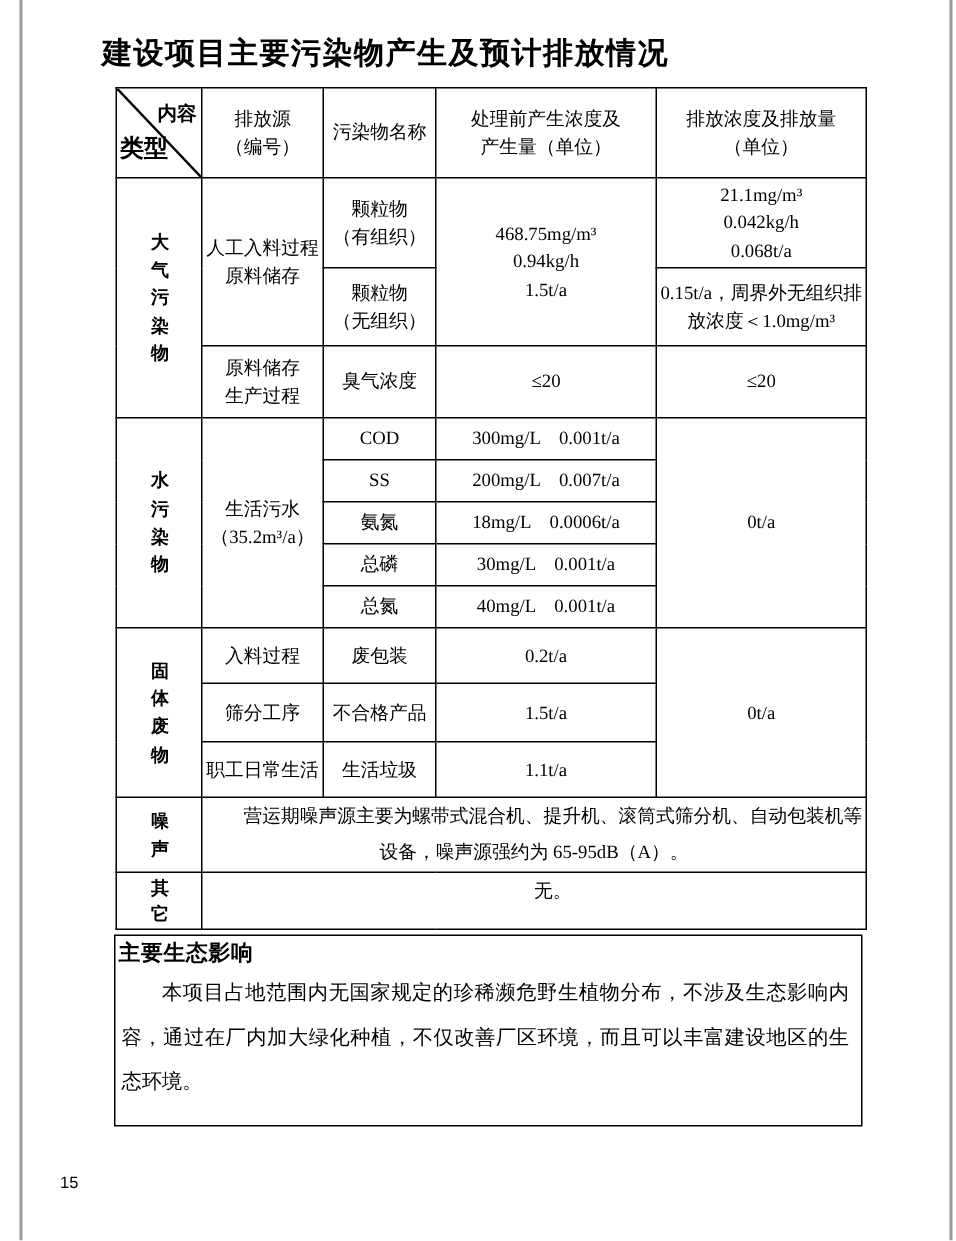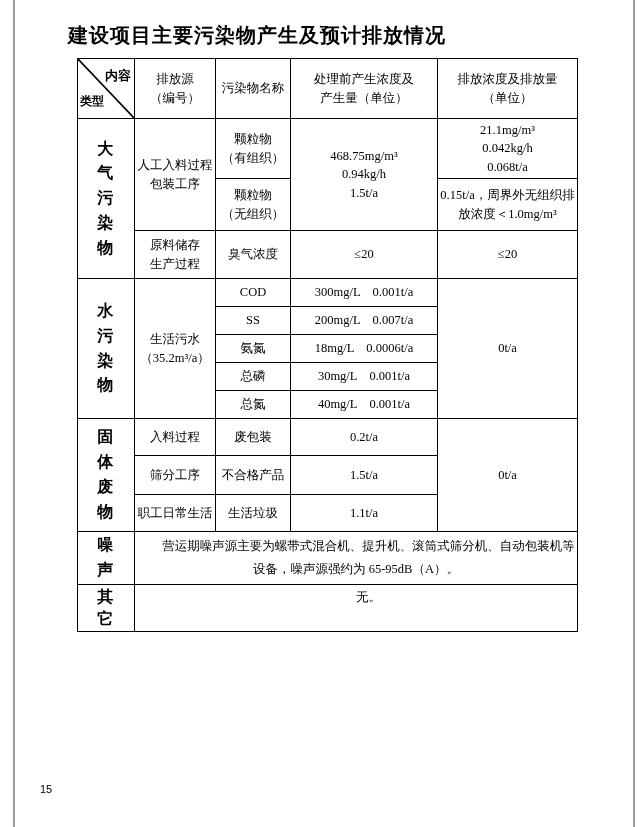--- a/index.html
+++ b/index.html
@@ -10,23 +10,23 @@
   .scan-edge.right{left:633px;}
   .doc-title{position:absolute;left:68px;top:22px;font-size:20px;font-weight:bold;letter-spacing:1px;}
   table.main{position:absolute;left:77px;top:58px;border-collapse:collapse;table-layout:fixed;width:500px;}
   table.main td,table.main th{border:1.5px solid #000;padding:1px 2px;font-size:12.5px;font-weight:normal;
     text-align:center;vertical-align:middle;overflow:hidden;}
   .ml{white-space:pre-line;line-height:1.45;}
   th.hdr{font-weight:bold;font-size:13px;line-height:1.5;}
   .diag{position:relative;padding:0;}
   .diag svg{position:absolute;left:0;top:0;width:100%;height:100%;}
   .diag .corner-top{position:absolute;right:3px;top:8px;font-weight:bold;font-size:13px;}
-  .diag .corner-bottom{position:absolute;left:2px;bottom:8px;font-weight:bold;font-size:12px;}
-  .vcat{width:1.1em;margin:0 auto;word-break:break-all;text-align:left;
-    font-weight:bold;font-size:16px;line-height:1.55;}
+  .diag .corner-bottom{position:absolute;left:2px;bottom:8px;font-weight:bold;font-size:16px;}
+  .vcat{width:1.1em;margin:0 auto;word-break:break-all;text-align:right;
+    font-weight:bold;font-size:12px;line-height:1.55;}
   .pair{display:flex;justify-content:center;gap:12px;font-size:12.5px;}
   .smallcell{font-size:12px;line-height:1.5;}
   .freecell{text-align:left;font-size:13px;line-height:1.85;padding:3px 6px 3px 4px;margin-left:31px;}
   .freecell .indent{text-indent:2em;}
   .eco-box{position:absolute;left:76px;top:623px;width:499px;height:128px;border:1.5px solid #000;
     box-sizing:border-box;background:#fff;}
   .eco-heading{font-size:14.5px;font-weight:bold;padding:2px 4px 0 2px;letter-spacing:0.5px;}
   .eco-para{font-size:13.5px;line-height:2.2;text-indent:2em;padding:2px 8px 0 4px;text-align:justify;}
   .page-number{position:absolute;left:0;top:783px;width:100%;text-align:left;
     font-size:11px;font-family:"Liberation Sans","DejaVu Sans",sans-serif;margin-left:40px;}
@@ -64,21 +64,21 @@
 产生量（单位）</th>
       <th class="hdr ml">排放浓度及排放量
 （单位）</th>
     </tr>
 
     <tr style="height:60px">
       <td rowspan="3">
         <div class="vcat">大气污染物</div>
       </td>
       <td rowspan="2" class="ml">人工入料过程
-包装工序</td>
+原料储存</td>
       <td class="ml">颗粒物
 （有组织）</td>
       <td rowspan="2" class="ml">468.75mg/m³
 0.94kg/h
 1.5t/a</td>
       <td class="ml">21.1mg/m³
 0.042kg/h
 0.068t/a</td>
     </tr>
     <tr style="height:52px">
@@ -178,15 +178,19 @@
       <td>
         <div class="vcat" style="line-height:1.4">其它</div>
       </td>
       <td colspan="4" class="freecell" style="vertical-align:top">
         <div class="indent">无。</div>
       </td>
     </tr>
   </tbody>
     </table>
 
+  <div class="eco-box">
+    <div class="eco-heading">主要生态影响</div>
+    <div class="eco-para">本项目占地范围内无国家规定的珍稀濒危野生植物分布，不涉及生态影响内容，通过在厂内加大绿化种植，不仅改善厂区环境，而且可以丰富建设地区的生态环境。</div>
+  </div>
 
   <div class="page-number">15</div>
 </div>
 
 </body></html>

